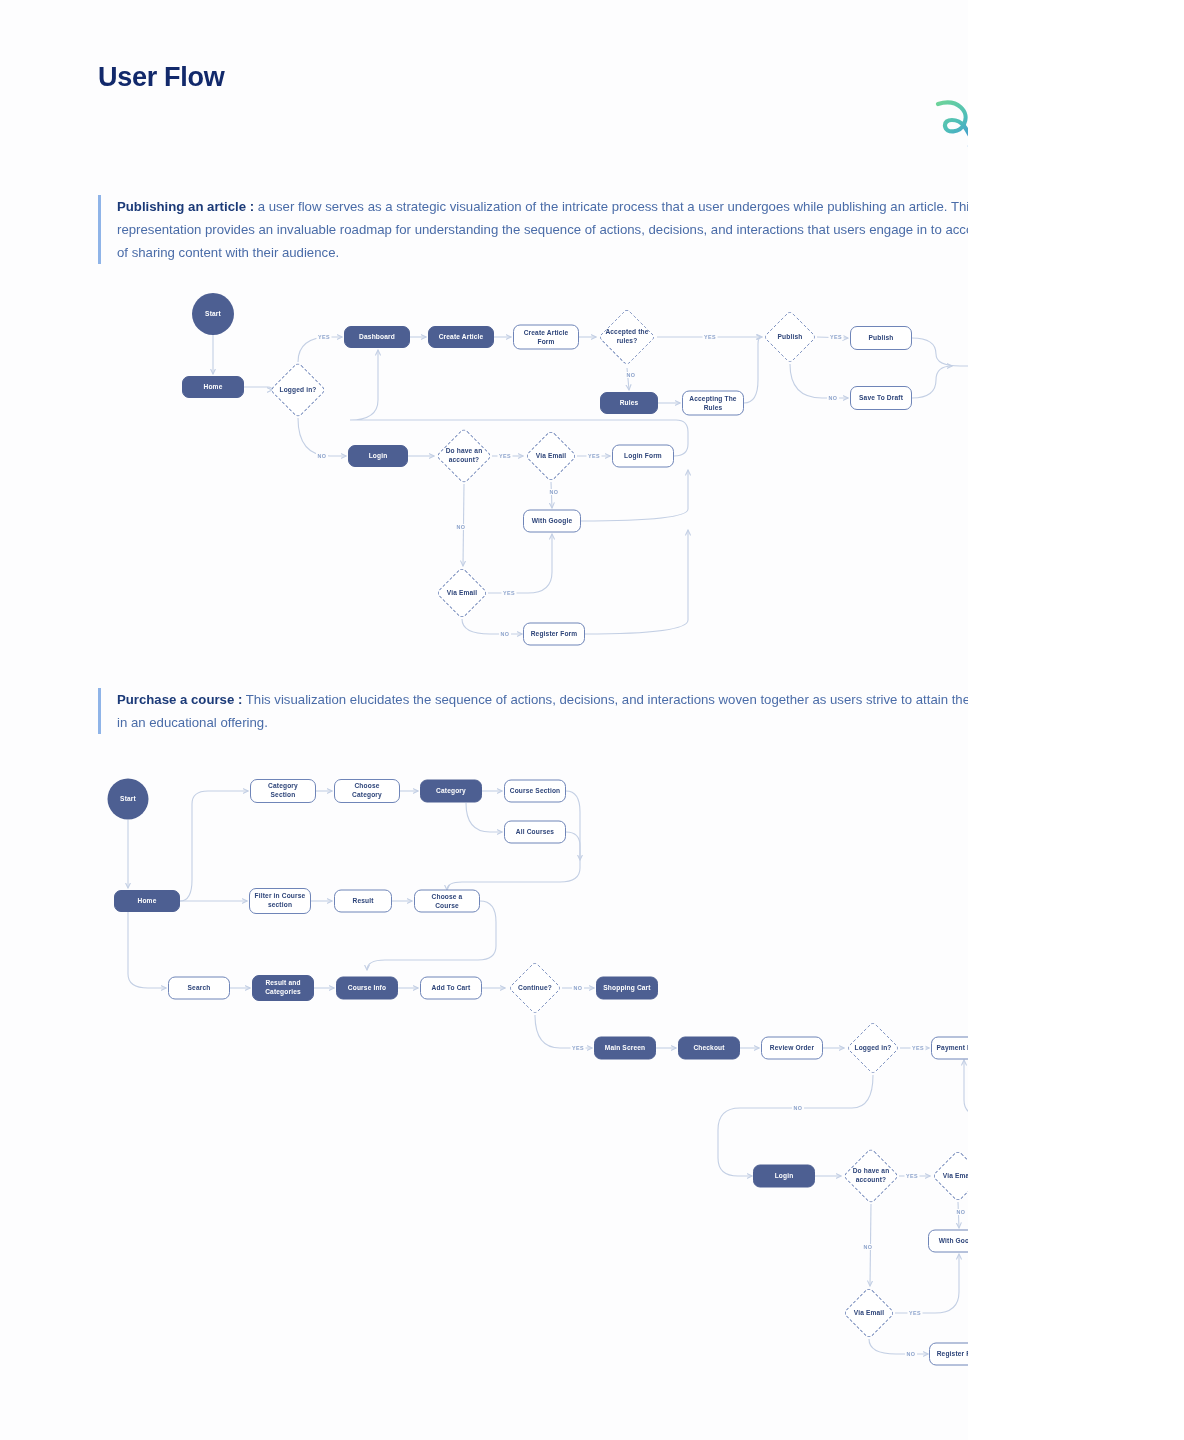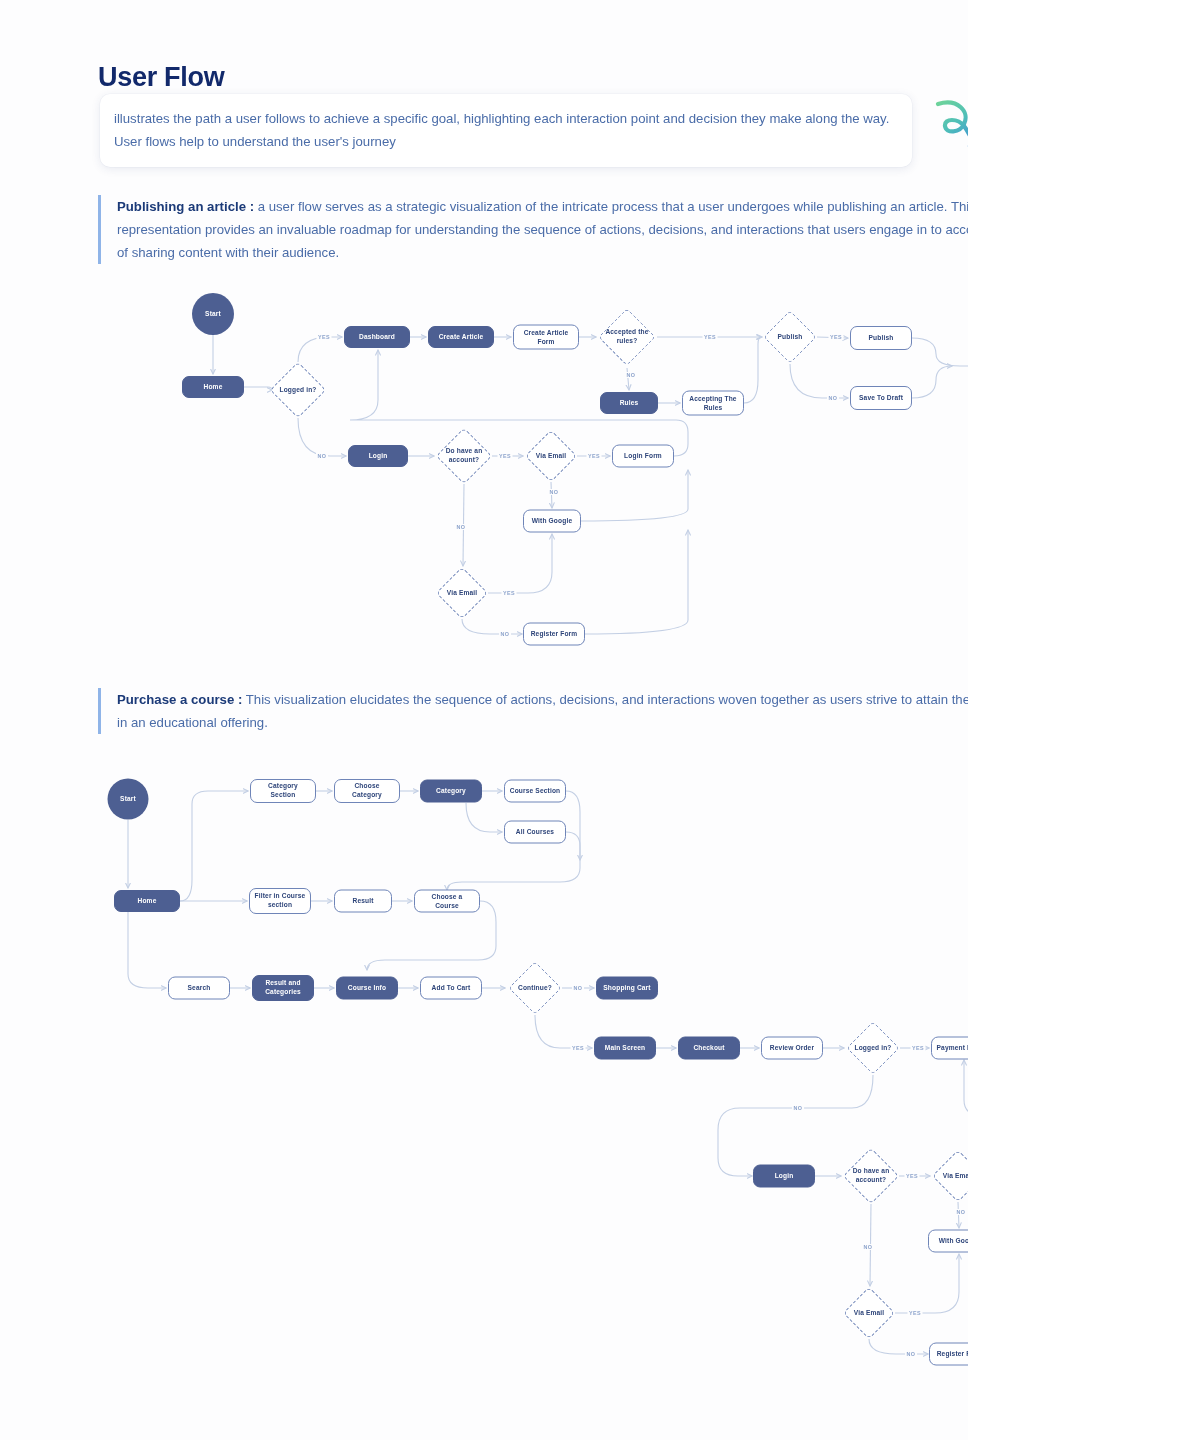--- a/index.html
+++ b/index.html
@@ -135,23 +135,20 @@
     padding: 0 1.5px;
   }
 </style>
 </head>
 <body>
 
 <div class="page">
 
   <h1 class="title">User Flow</h1>
 
-  <div class="intro-card">
-    <p>illustrates the path a user follows to achieve a specific goal, highlighting each interaction point and decision they make along the way. User flows help to understand the user's journey</p>
-  </div>
 
   <div class="curl-icon">
     <svg viewBox="0 0 72 72" width="72" height="72">
       <defs>
         <linearGradient id="curlg" x1="0" y1="0" x2="0.6" y2="1">
           <stop offset="0" stop-color="#6ed39a"></stop>
           <stop offset="0.5" stop-color="#4fbfb8"></stop>
           <stop offset="1" stop-color="#3d8fd6"></stop>
         </linearGradient>
       </defs>

